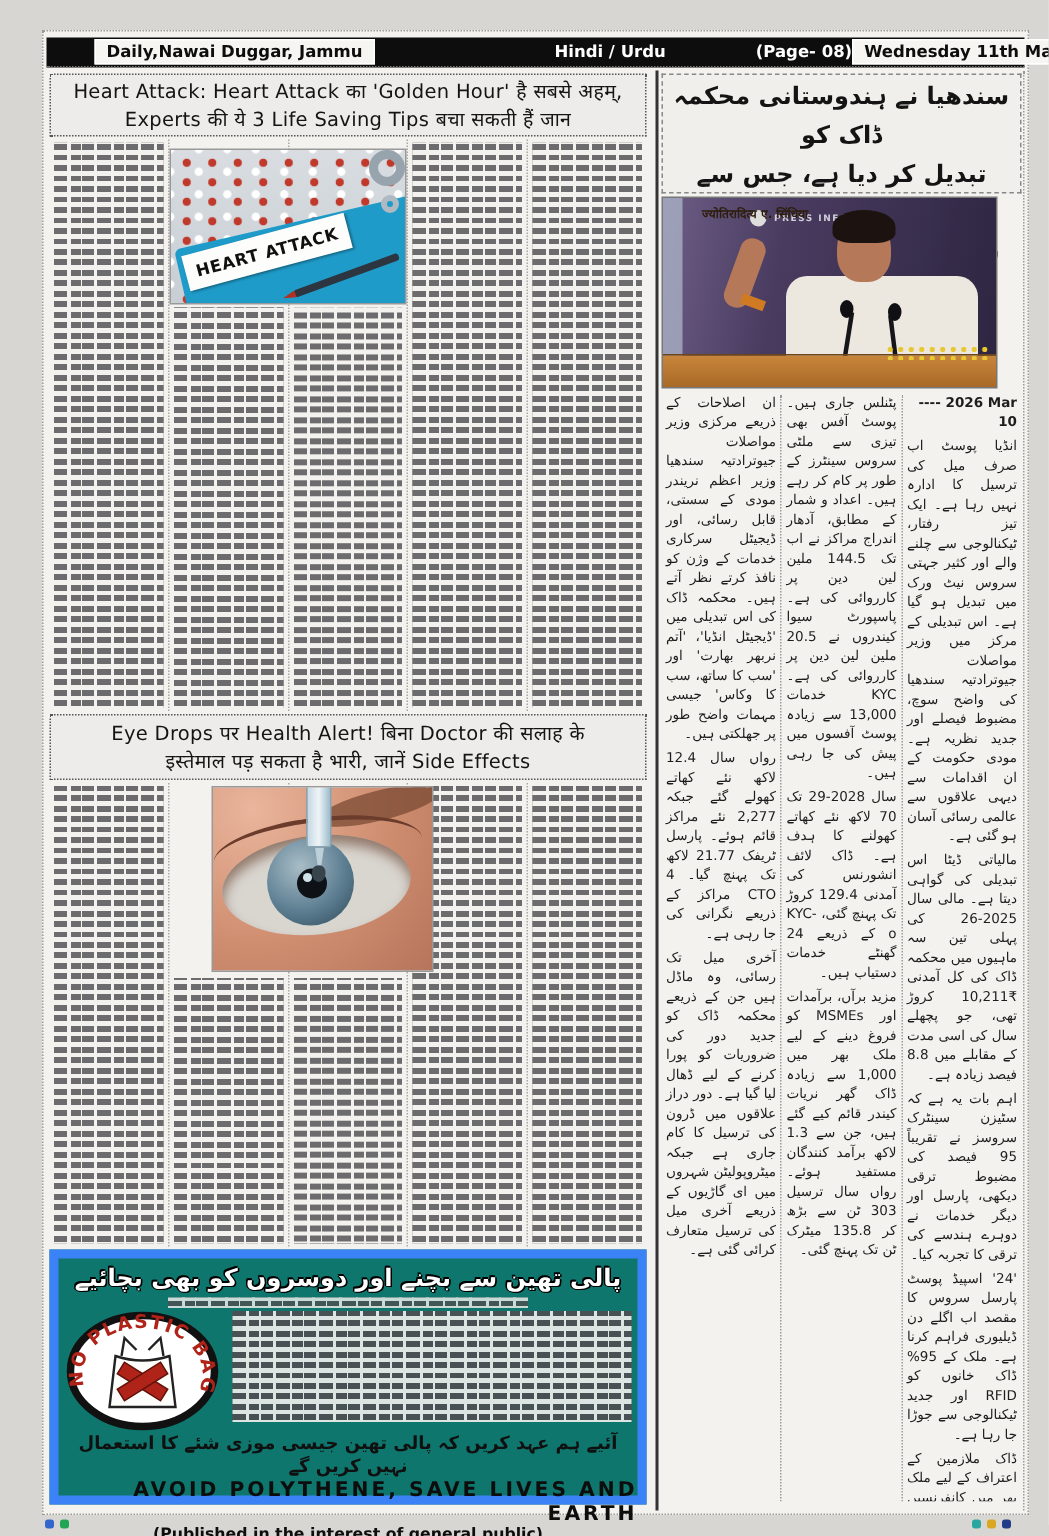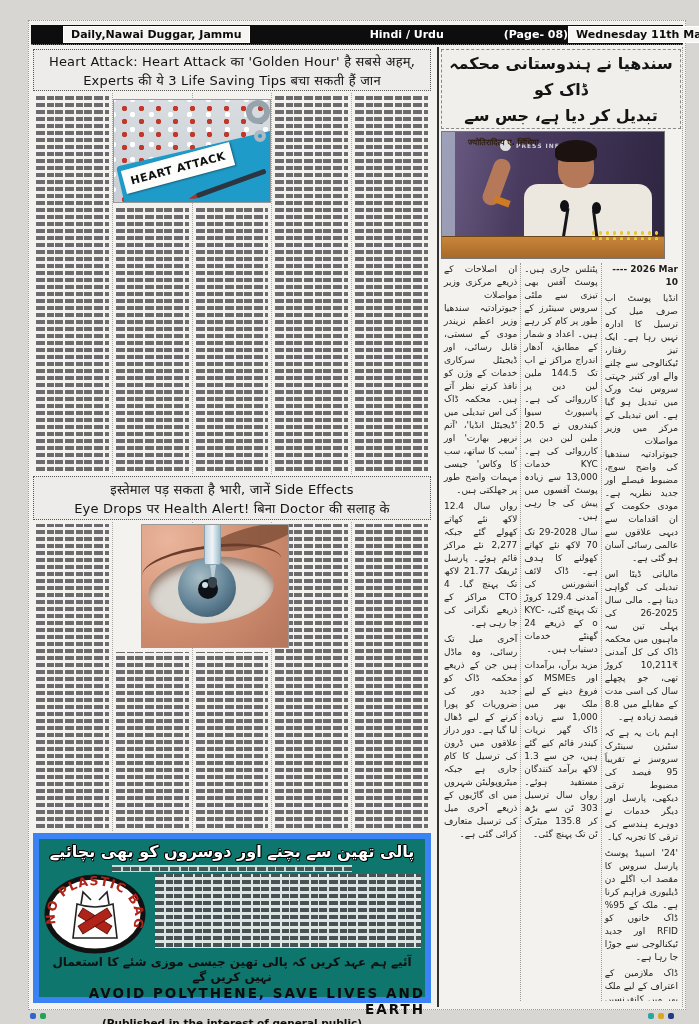--- a/index.html
+++ b/index.html
@@ -154,22 +154,22 @@
       <div class="heartimg">
         <div class="clipboard"></div>
         <div class="hlabel">HEART ATTACK</div>
         <div class="pen"></div>
         <div class="steth"></div>
         <div class="steth2"></div>
       </div>
     </div>
 
     <div class="hl-box hl-eye">
+      <div class="l">Eye Drops पर Health Alert! बिना Doctor की सलाह के</div>
       <div class="l">इस्तेमाल पड़ सकता है भारी, जानें Side Effects</div>
-      <div class="l">Eye Drops पर Health Alert! बिना Doctor की सलाह के</div>
     </div>
 
     <div class="cols body2">
       <div class="hcol">
             <div class="greek"></div>
           </div>
       <div class="hcol pad-img2">
             <div class="greek"></div>
           </div>
       <div class="hcol pad-img2">

